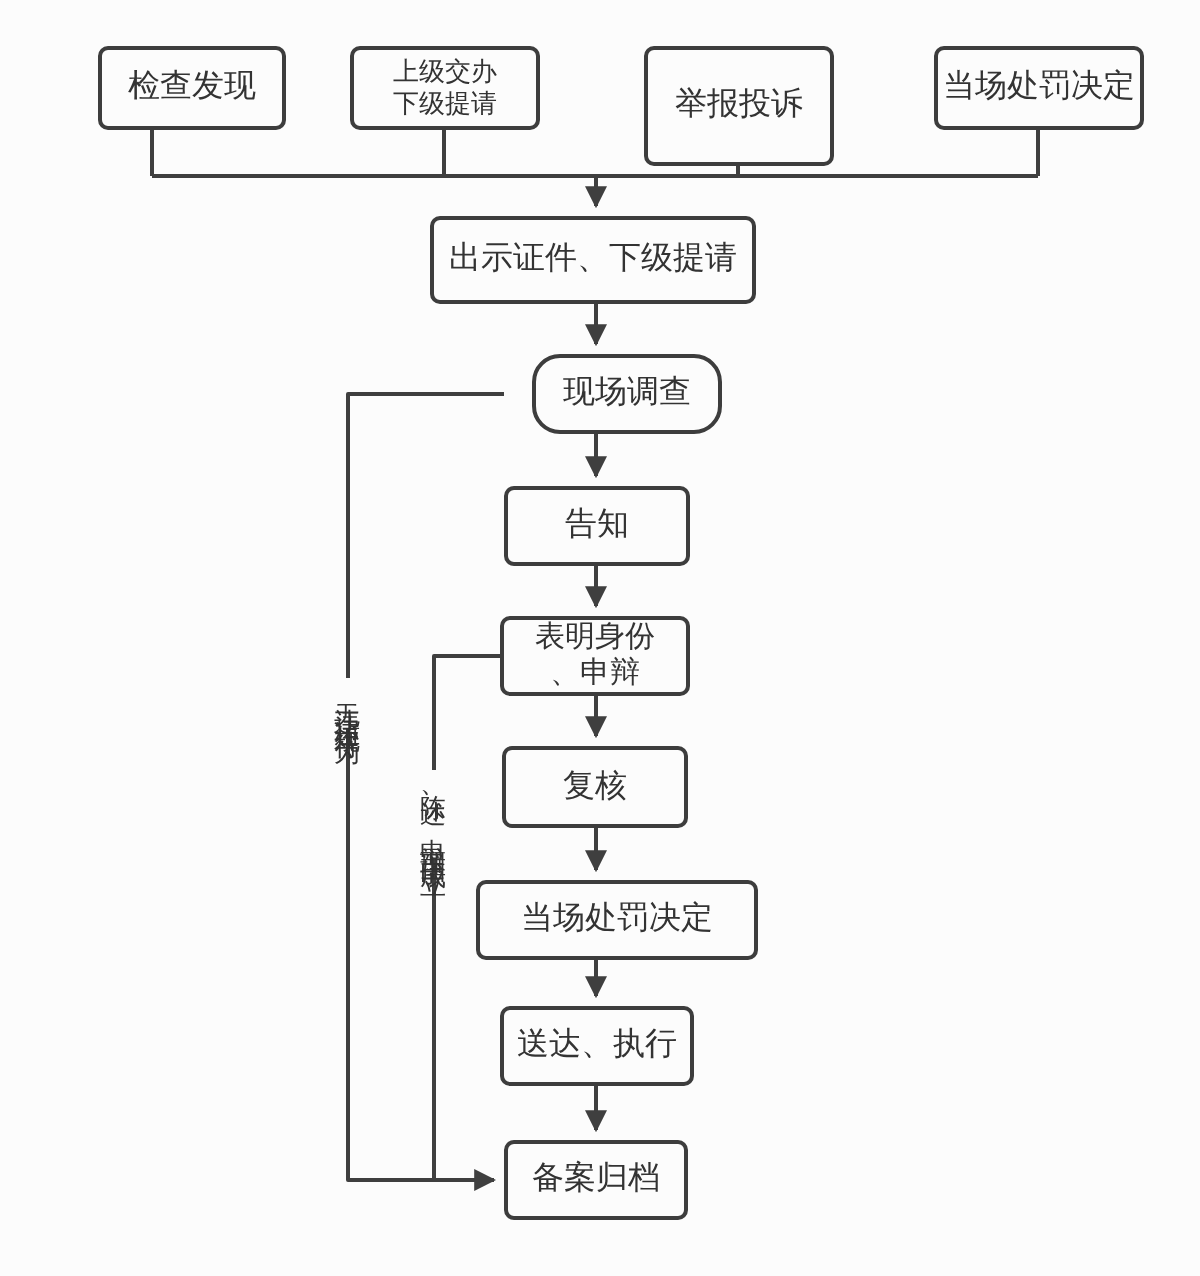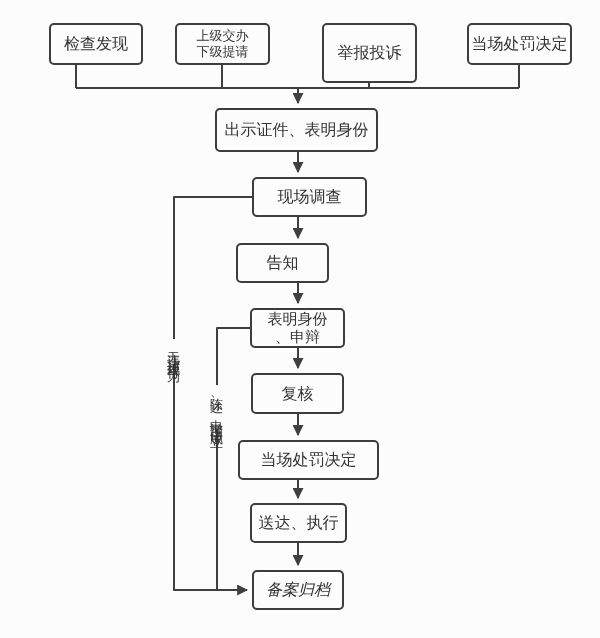--- a/index.html
+++ b/index.html
@@ -91,34 +91,34 @@
 
   <div class="node" style="left:29px;  top:23px; width:94px;  height:42px;margin-left:20px;">检查发现</div>
 
   <div class="node small" style="left:175px; top:23px; width:95px;  height:42px;">上级交办
 下级提请</div>
 
   <div class="node" style="left:322px; top:23px; width:95px;  height:60px;">举报投诉</div>
 
   <div class="node" style="left:467px; top:23px; width:105px; height:42px;">当场处罚决定</div>
 
-  <div class="node" style="left:215px; top:108px; width:163px; height:44px;">出示证件、表明身份</div>
+  <div class="node" style="left:215px; top:108px; width:163px; height:44px;">出示证件、下级提请</div>
 
-  <div class="node" style="left:252px; top:177px; width:115px; height:40px;">现场调查</div>
+  <div class="node" style="left:266px; top:177px; width:95px; height:40px;border-radius:14px;">现场调查</div>
 
-  <div class="node" style="left:236px; top:243px; width:93px; height:40px;">告知</div>
+  <div class="node" style="left:252px; top:243px; width:93px; height:40px;">告知</div>
 
   <div class="node mid" style="left:250px; top:308px; width:95px; height:40px;">表明身份
 、申辩</div>
 
   <div class="node" style="left:251px; top:373px; width:93px; height:41px;">复核</div>
 
   <div class="node" style="left:238px; top:440px; width:141px; height:40px;">当场处罚决定</div>
 
   <div class="node" style="left:250px; top:503px; width:97px; height:40px;">送达、执行</div>
 
-  <div class="node" style="left:252px; top:570px; width:92px; height:40px;font-style:italic;">备案归档</div>
+  <div class="node" style="left:252px; top:570px; width:92px; height:40px;">备案归档</div>
 
   <div class="vlabel" style="left:165px; top:339px;">无违法违规行为</div>
 
   <div class="vlabel" style="left:208px; top:385px;">陈述、申辩理由成立</div>
 
 </div>
 
 </body></html>

